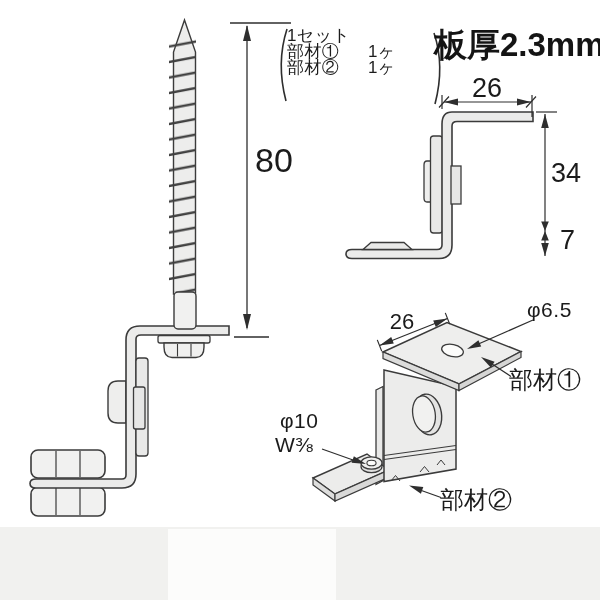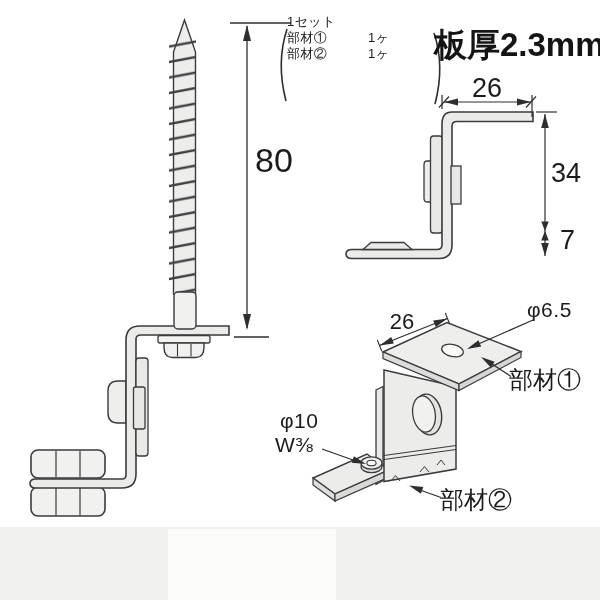--- a/index.html
+++ b/index.html
@@ -1,20 +1,20 @@
 <!DOCTYPE html>
 <html><head>
 <meta charset="utf-8">
 <style>
   html,body{margin:0;padding:0;background:#ffffff;}
   #stage{position:relative;width:600px;height:600px;background:#ffffff;overflow:hidden;
          font-family:"Liberation Sans",sans-serif;}
   #drawing{position:absolute;left:0;top:0;}
-  .parts-list{position:absolute;left:287px;top:14px;width:160px;
-              font-size:13px;line-height:16.2px;color:#1c1c1c;letter-spacing:.4px;}
+  .parts-list{position:absolute;left:287px;top:28px;width:160px;
+              font-size:17px;line-height:16.2px;color:#1c1c1c;letter-spacing:.4px;}
   .pl-row{display:flex;white-space:nowrap;}
   .pl-name{width:81px;}
   .thickness{position:absolute;left:434px;top:23px;font-size:33px;font-weight:600;
              color:#141414;letter-spacing:0;white-space:nowrap;}
   svg text{fill:#1b1b1b;font-family:"Liberation Sans",sans-serif;}
   .dim-num{font-size:27px;}
   .dim-num-big{font-size:34px;}
   .dim-num-sm{font-size:22px;}
   .lbl{font-size:24px;}
   .lbl-sm{font-size:21px;letter-spacing:.5px;}

